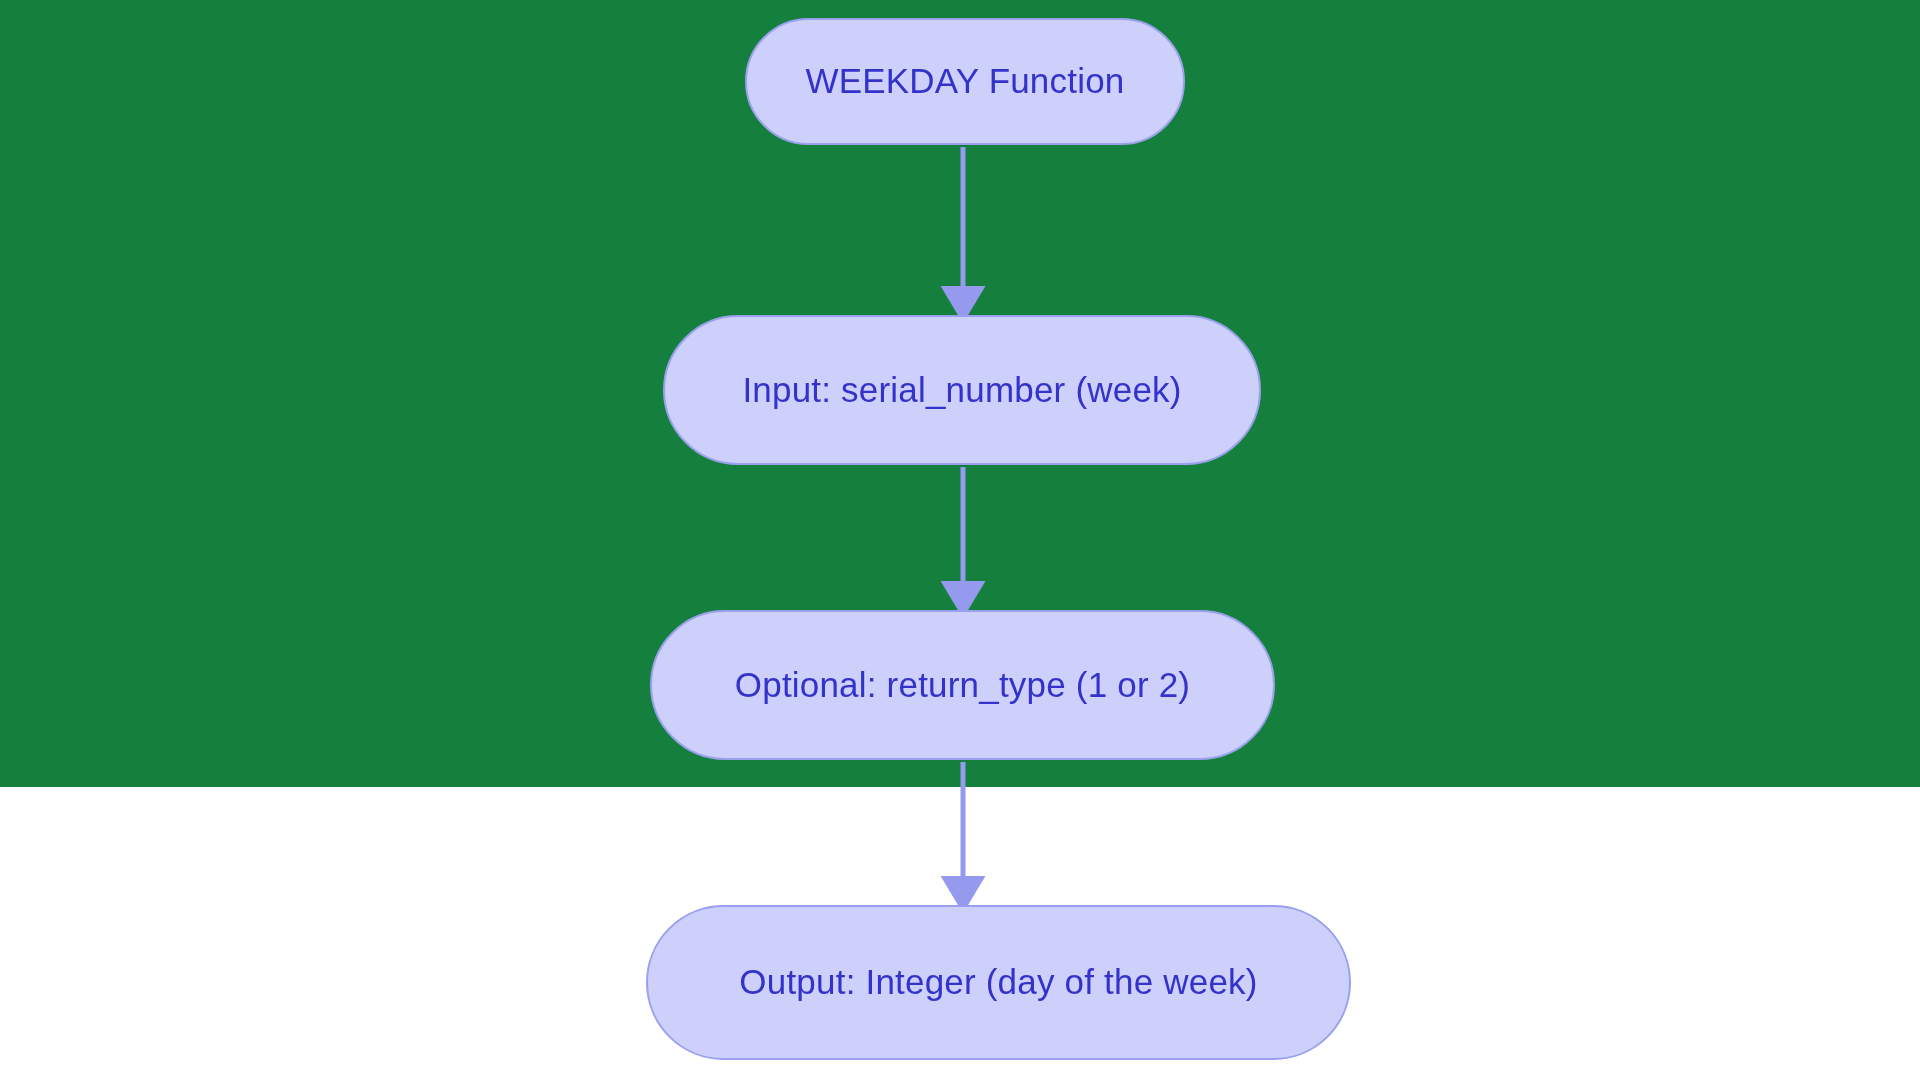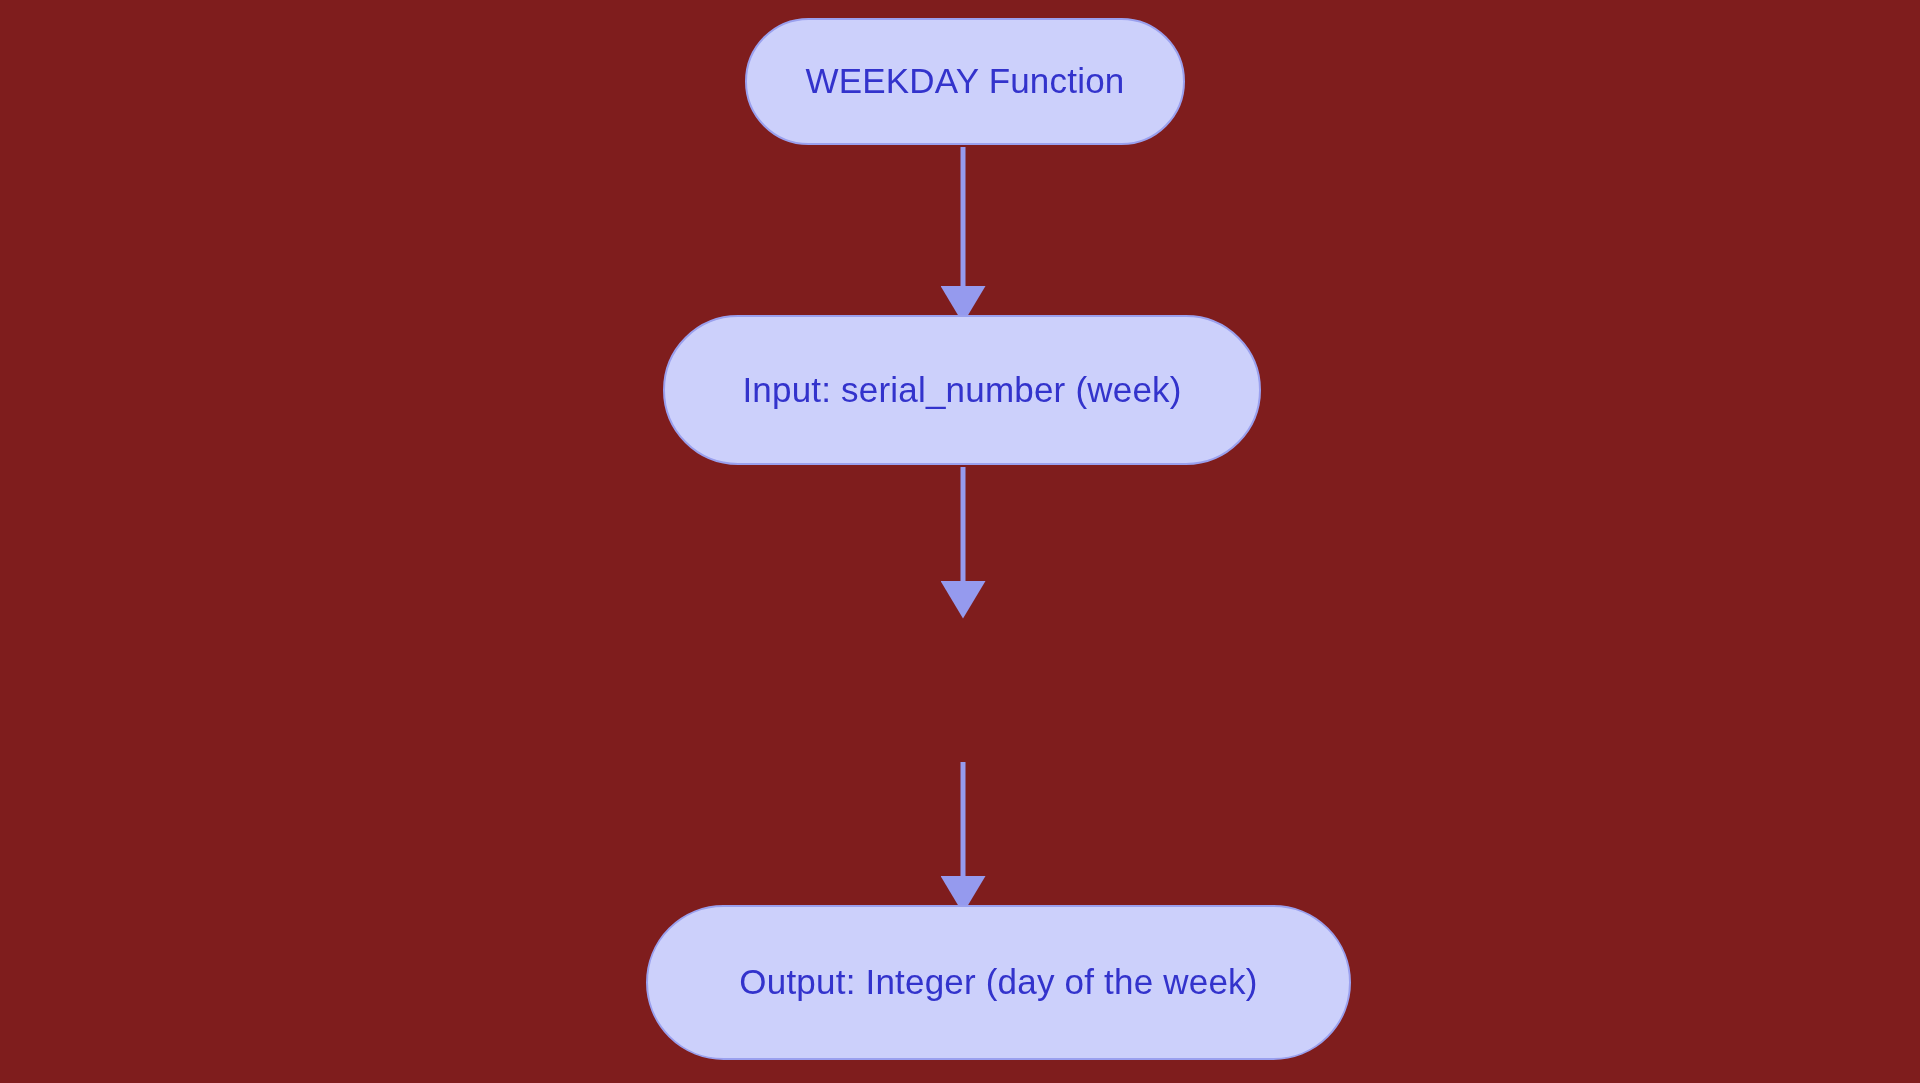--- a/index.html
+++ b/index.html
@@ -11,22 +11,22 @@
   body {
     width: 1920px;
     height: 1083px;
     overflow: hidden;
     font-family: "Liberation Sans", "DejaVu Sans", sans-serif;
   }
 
   #flowchart-canvas {
     position: relative;
     width: 1920px;
-    height: 1083px;
-    background: #7f1d1d;
+    height: 787px;
+    background: #15803d;
   }
 
   
   .node {
     position: absolute;
     box-sizing: border-box;
     display: flex;
     align-items: center;
     justify-content: center;
     background: #ccd0fb;
@@ -105,18 +105,21 @@
   </svg>
 
   <div class="node" id="node-start">
     <span class="node-label">WEEKDAY Function</span>
   </div>
 
   <div class="node" id="node-input">
     <span class="node-label">Input: serial_number (week)</span>
   </div>
 
+  <div class="node" id="node-optional">
+    <span class="node-label">Optional: return_type (1 or 2)</span>
+  </div>
 
   <div class="node" id="node-output">
     <span class="node-label">Output: Integer (day of the week)</span>
   </div>
 
 </div>
 
 </body></html>

